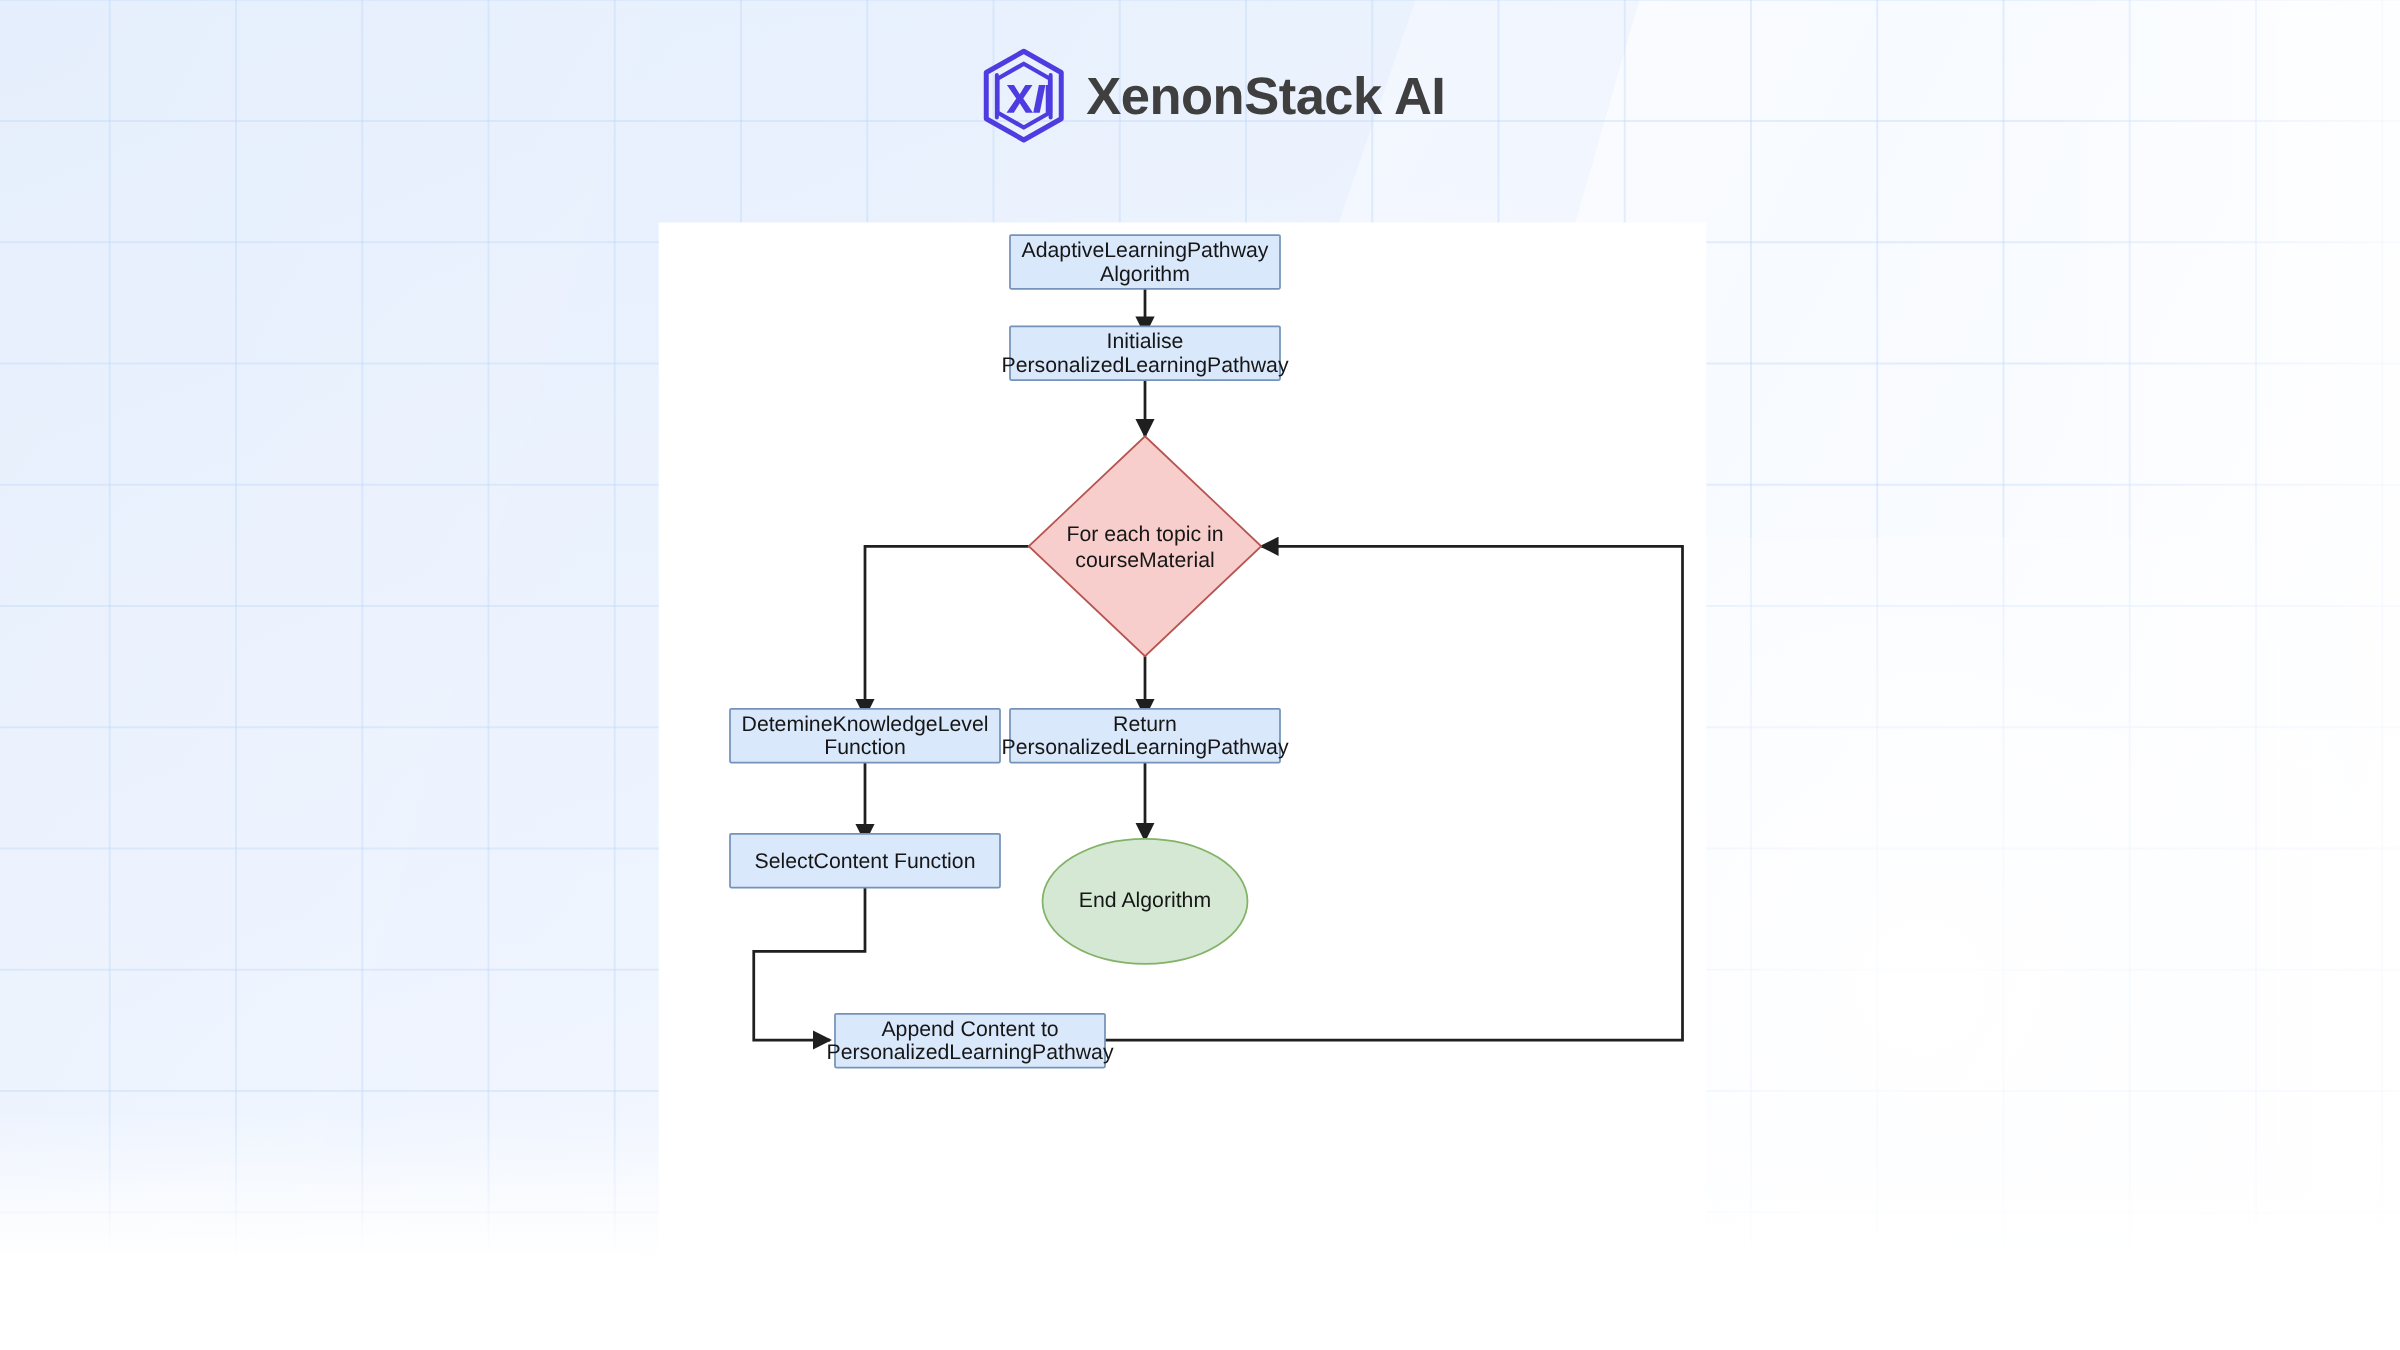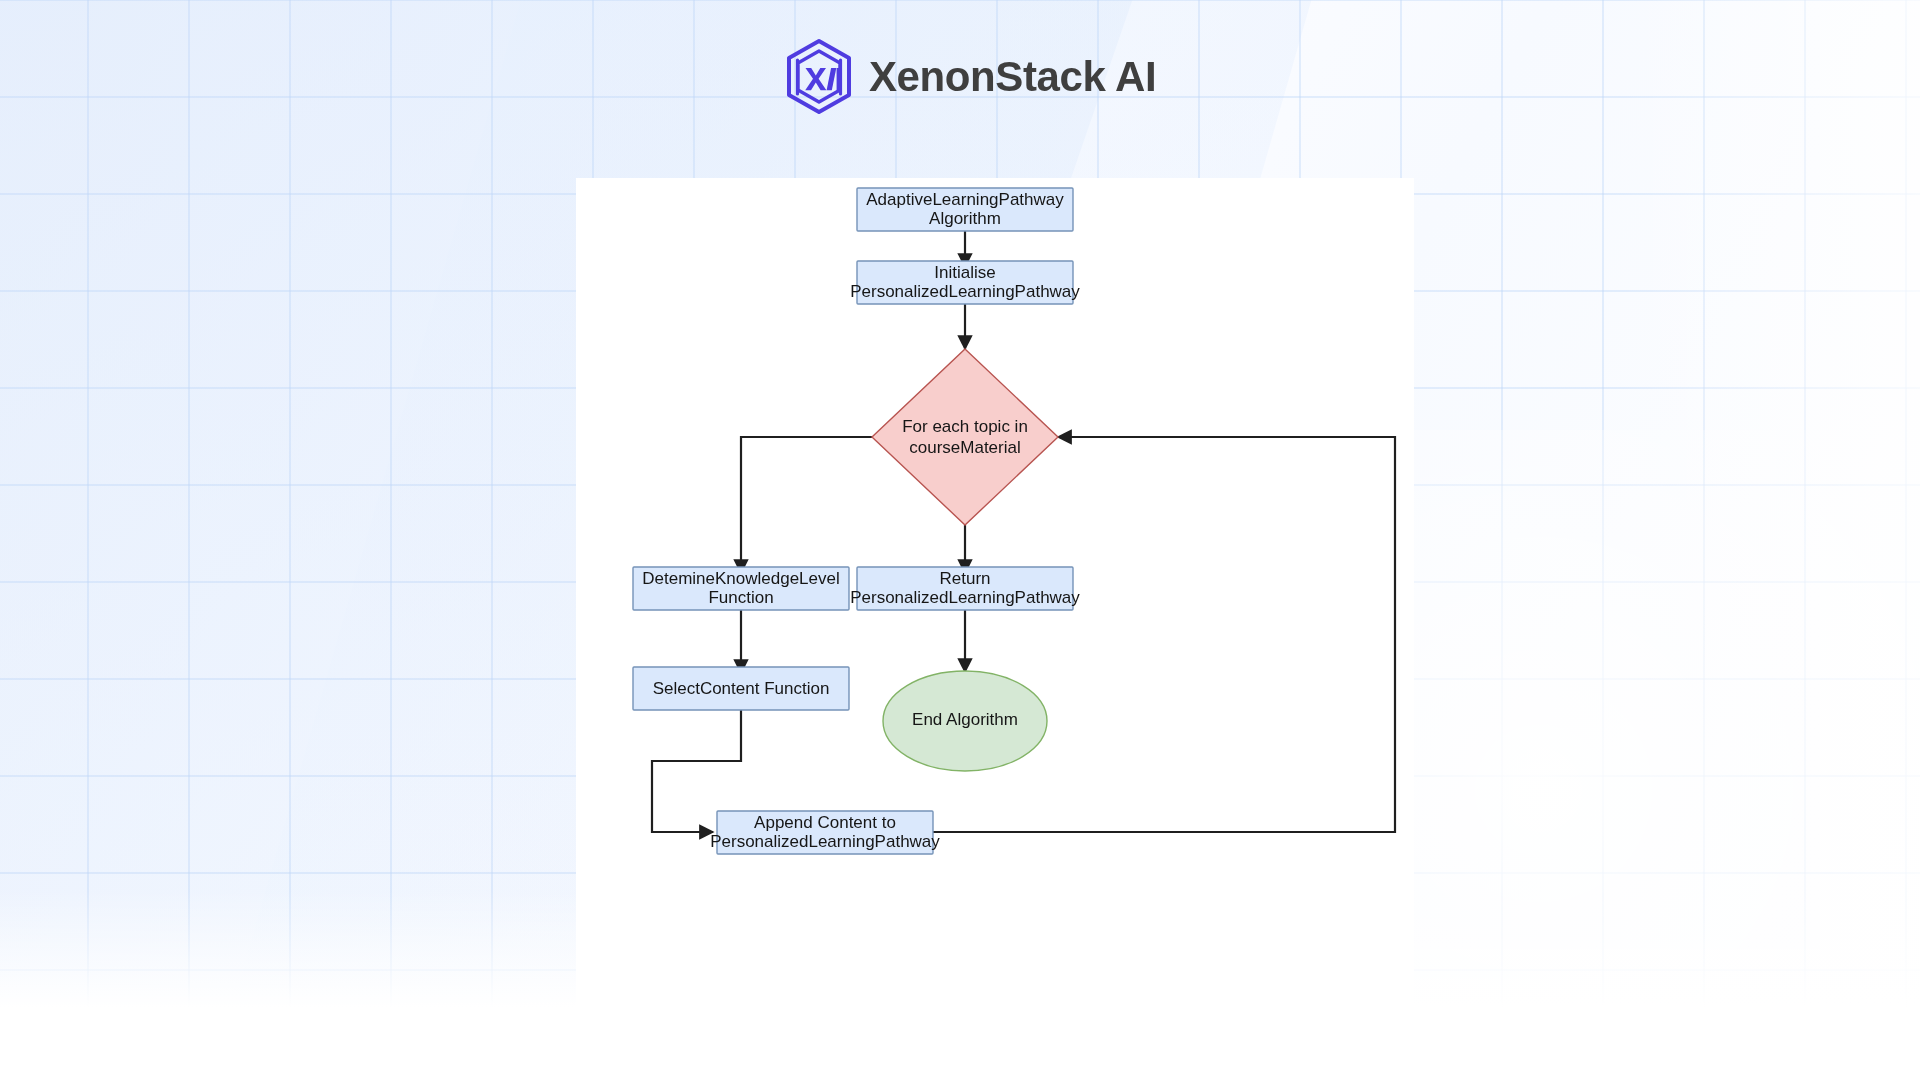--- a/index.html
+++ b/index.html
@@ -93,21 +93,21 @@
     font-weight: bold;
     color: #3f3f3f;
     letter-spacing: -0.4px;
     white-space: nowrap;
     line-height: 1;
   }
 
   
   #canvas {
     position: absolute;
-    left: 576px;
+    left: 527px;
     top: 178px;
     width: 838px;
     height: 858px;
     background: #ffffff;
   }
   #canvas svg {
     display: block;
   }
 
   .node-label {

